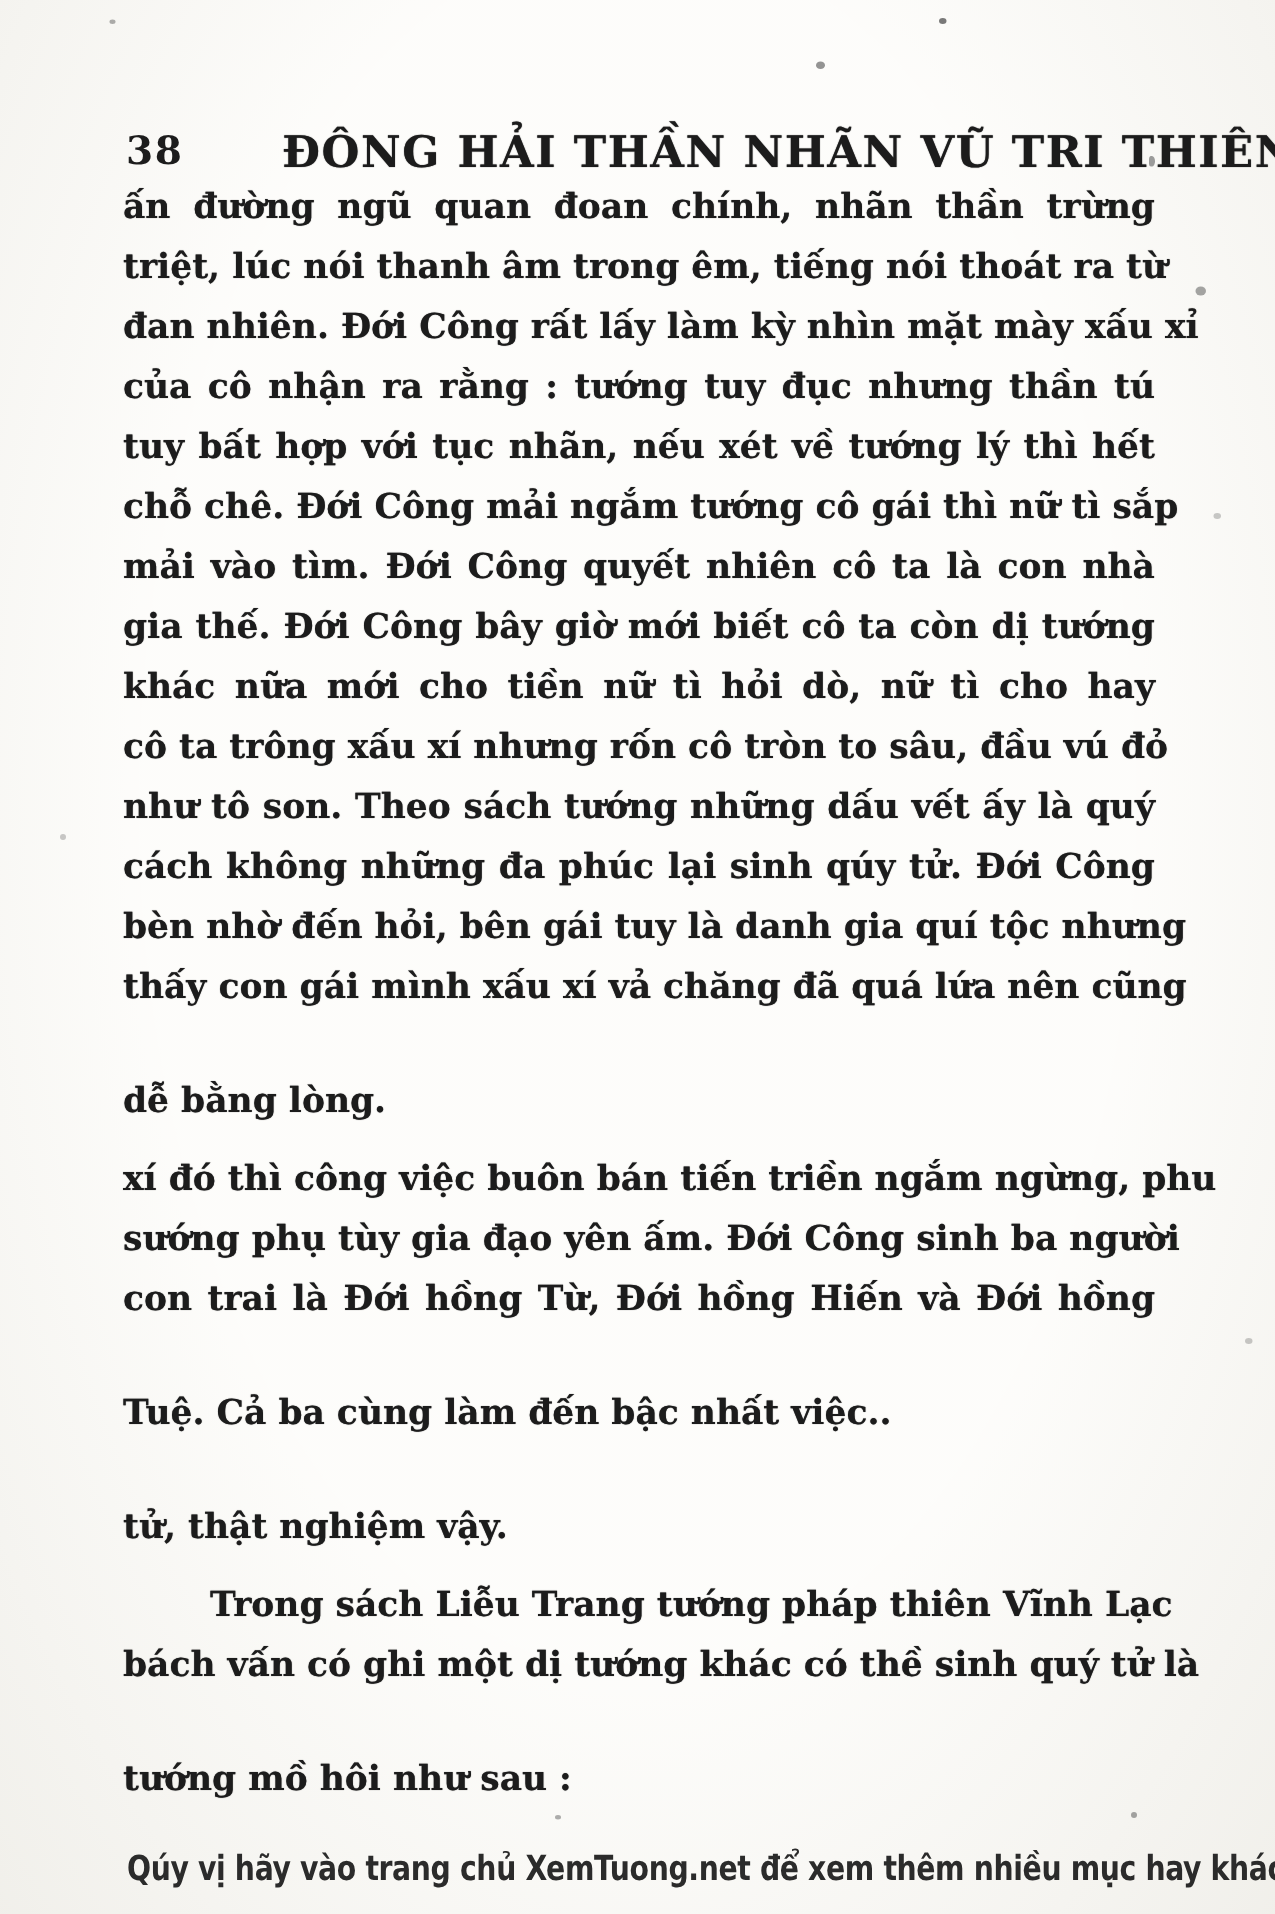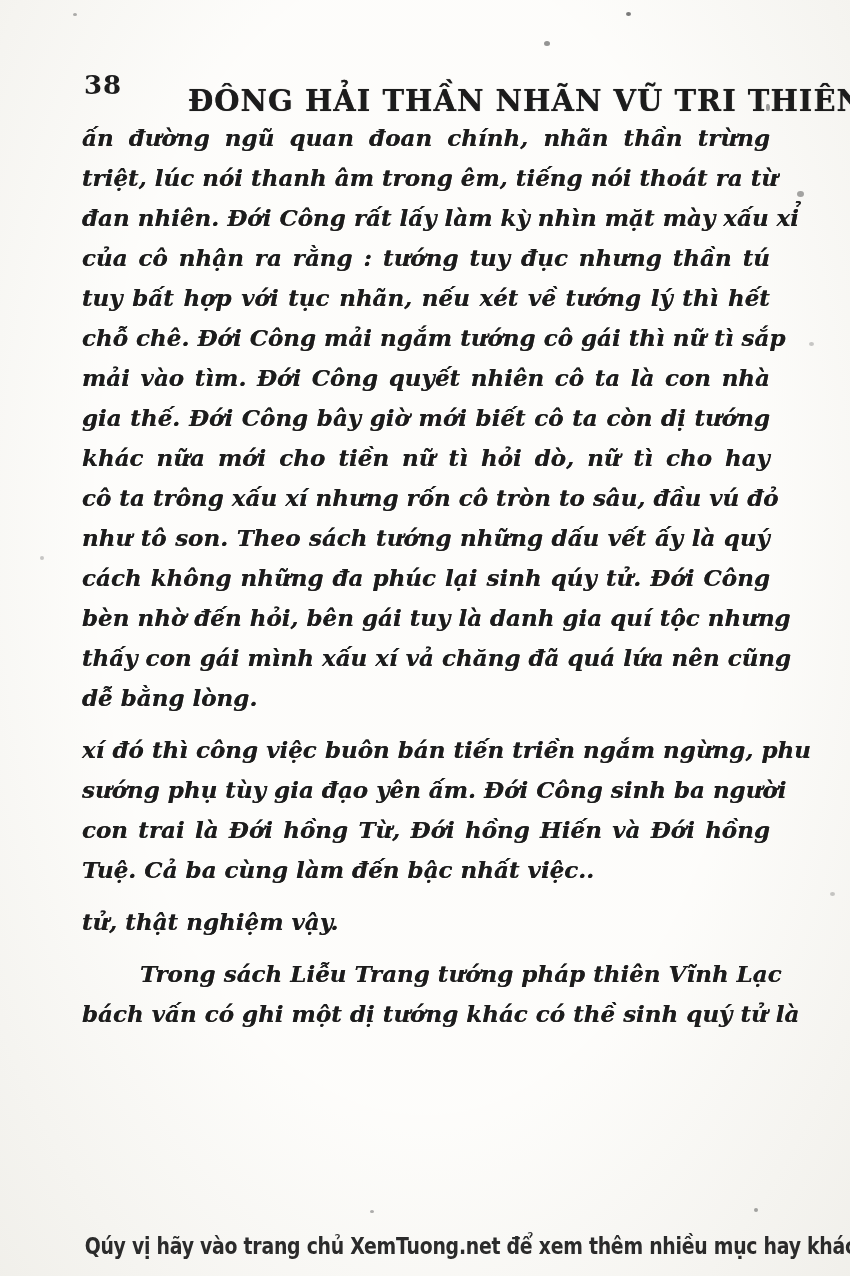--- a/index.html
+++ b/index.html
@@ -15,21 +15,21 @@
     width:850px;height:1276px;
     margin:0 auto;
     background:
       radial-gradient(ellipse at 50% 42%, rgba(255,255,255,.5) 55%, rgba(210,208,200,.25) 100%),
       var(--paper);
     overflow:hidden;
   }
   
   .header{position:absolute;top:66px;left:0;right:0;height:44px;}
   .pagenum{
-    position:absolute;left:84px;top:6px;
+    position:absolute;left:84px;top:22px;
     font:bold 26px/1 "DejaVu Serif",serif;
     color:var(--ink);
     letter-spacing:1px;
   }
   .title{
     position:absolute;left:calc(50% + 85px);top:0;
     transform:translateX(-50%);
     margin:16px;white-space:nowrap;
     font:bold 29px/38px "DejaVu Serif",serif;
     letter-spacing:1px;
@@ -45,23 +45,22 @@
     text-shadow:0 0 .6px rgba(0,0,0,.7);
   }
   .par{margin:0;}
   .par + .par{margin-top:12px;}
   .line{
     height:40px;
     white-space:nowrap;
     text-align:justify;
     text-align-last:justify;
     text-justify:inter-word;
-    font-style:italic;
   }
-  .line.last{text-align-last:left;}
+  .line.last{text-align-last:left;margin-top:36px;}
   .par.indent .line.first{text-indent:58px;}
   
   .watermark{
     position:absolute;top:568px;left:56px;width:740px;
     font:bold 102px/1.1 "DejaVu Sans",sans-serif;
     letter-spacing:-2px;
     color:rgba(255,255,255,.12);
     -webkit-text-stroke:2.5px rgba(138,138,138,.5);
     white-space:nowrap;
     pointer-events:none;
@@ -128,20 +127,21 @@
         <div class="line">sướng phụ tùy gia đạo yên ấm. Đới Công sinh ba người</div>
         <div class="line">con trai là Đới hồng Từ, Đới hồng Hiến và Đới hồng</div>
         <div class="line last">Tuệ. Cả ba cùng làm đến bậc nhất việc..</div>
       </div>
       <div class="par indent">
         <div class="line last">tử, thật nghiệm vậy.</div>
       </div>
       <div class="par indent">
         <div class="line first">Trong sách Liễu Trang tướng pháp thiên  Vĩnh Lạc</div>
         <div class="line">bách vấn có ghi một dị tướng khác có thề sinh quý tử là</div>
+        <div class="line last">tướng mồ hôi như sau :</div>
       </div>
     </div>
 
 
   <div class="footer">
     <span>Qúy vị hãy vào trang chủ XemTuong.net để xem thêm nhiều mục hay khác</span>
   </div>
 
 </div>
 

